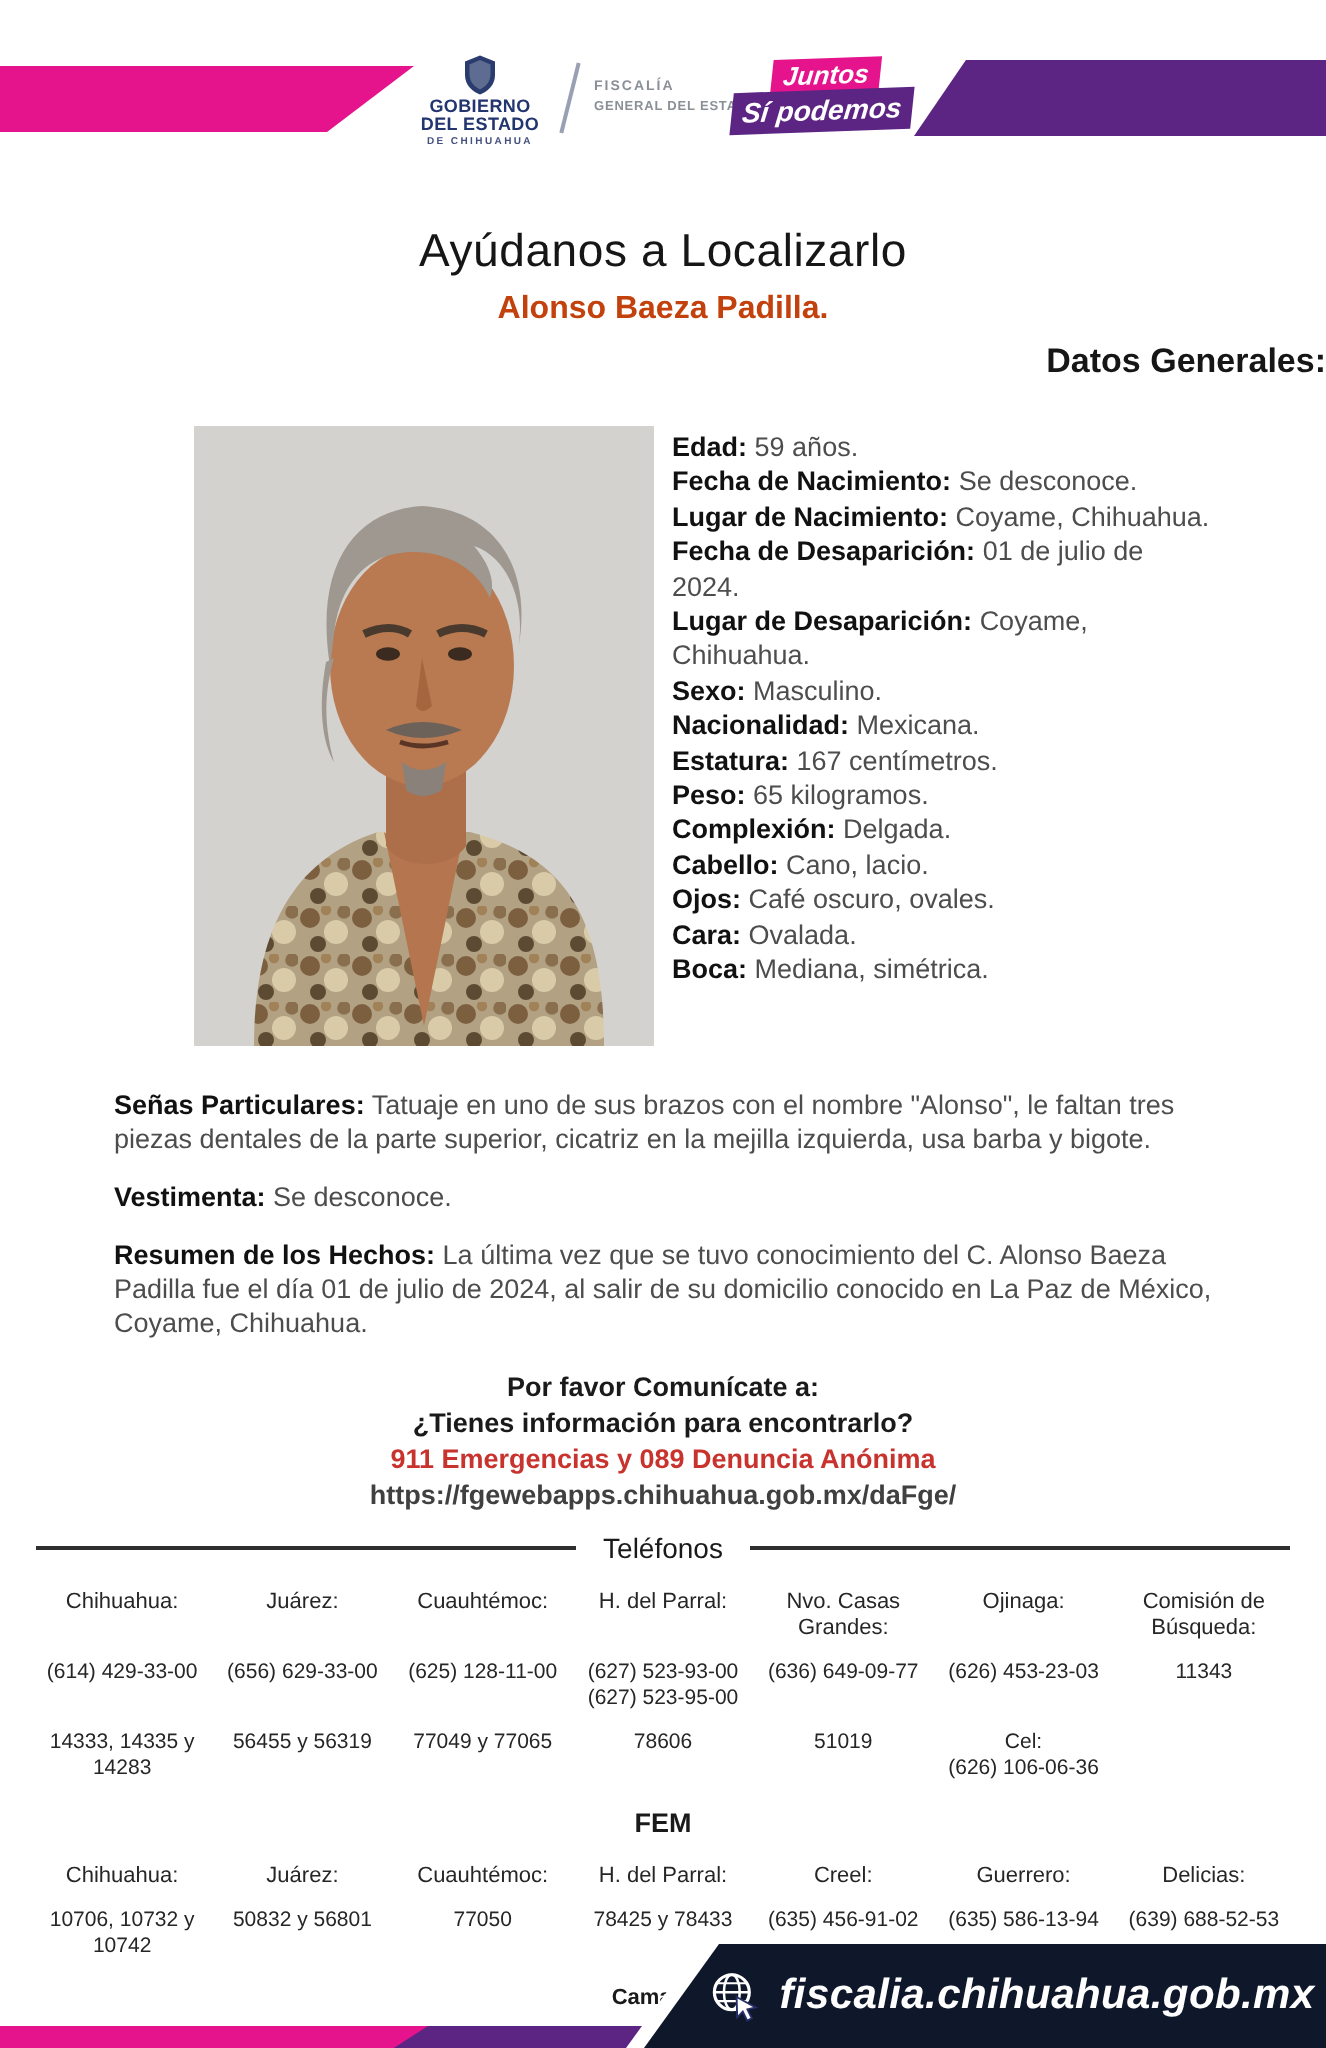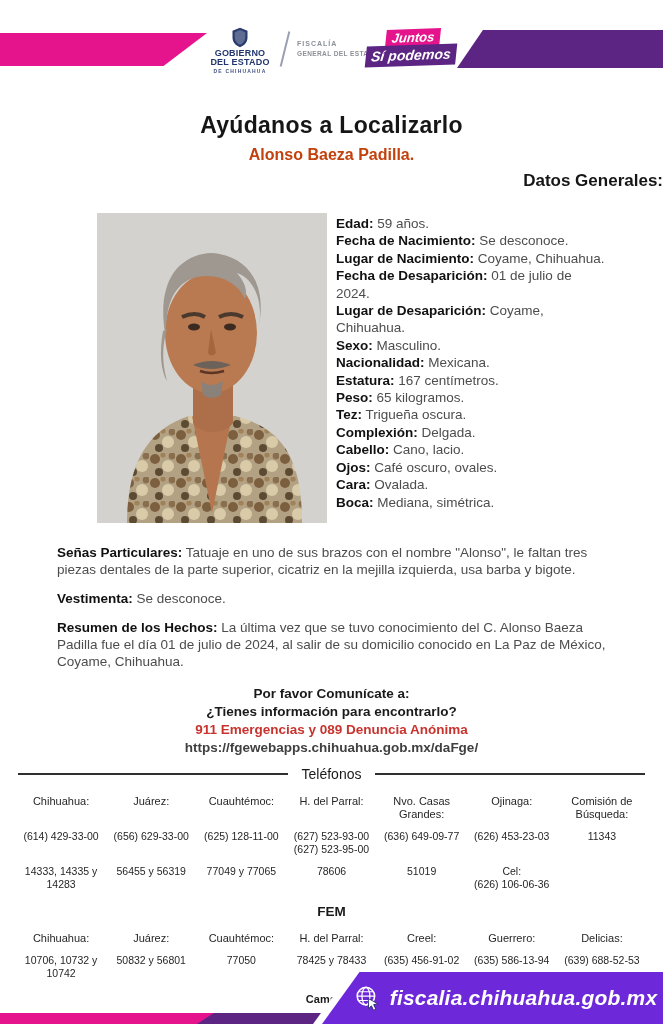--- a/index.html
+++ b/index.html
@@ -22,21 +22,21 @@
   .fis1{font-size:7px;letter-spacing:1px;}
   .fis2{font-size:6.5px;letter-spacing:.4px;margin-top:2px;}
   .juntos{position:absolute;left:386px;top:29px;width:54px;background:#e5148c;color:#fff;
     font-style:italic;font-weight:bold;font-size:13px;text-align:center;padding:1px 0 2px;
     transform:skewX(-8deg) rotate(-2deg);}
   .sipodemos{position:absolute;left:366px;top:45px;width:90px;background:#5c2483;color:#fff;
     font-style:italic;font-weight:bold;font-size:14px;text-align:center;padding:2px 0 3px;
     transform:skewX(-8deg) rotate(-2deg);}
   
   .page{padding-top:112px;}
-  .t1{text-align:center;font-size:23px;font-weight:bold;color:#161616;letter-spacing:.3px;margin:0 0 7px;}
+  .t1{text-align:center;font-size:23px;font-weight:normal;color:#161616;letter-spacing:.3px;margin:0 0 7px;}
   .t2{text-align:center;font-size:16px;font-weight:bold;color:#c2410c;margin:0 0 7px;}
   .t3{text-align:right;font-size:17px;font-weight:bold;color:#161616;margin:0;}
   
   .main{display:flex;margin:22px 55px 0 97px;gap:9px;}
   .photo{width:230px;height:310px;flex:none;background:#d6d4d0;}
   .fields{flex:1;font-size:13.5px;line-height:17.4px;color:#4d4d4d;padding-top:2px;}
   .fields b,.para b{color:#111;}
   
   .para{margin:0 57px;font-size:13.5px;line-height:17px;color:#4d4d4d;}
   .para.senas{margin-top:21px;}
@@ -56,21 +56,21 @@
   .tcell.th{font-size:11px;font-weight:normal;}
   .fem-title{text-align:center;font-size:13.5px;font-weight:bold;margin-top:13px;color:#1a1a1a;}
   .camargo{text-align:center;margin-top:13px;}
   .camargo .c1{font-size:11px;font-weight:bold;color:#1a1a1a;}
   
   .strip-purple{position:absolute;bottom:0;left:190px;right:0;height:11px;background:#5c2483;}
   .strip-pink{position:absolute;bottom:0;left:0;width:214px;height:11px;background:#e5148c;
     clip-path:polygon(0 0,100% 0,92% 100%,0 100%);}
   .navy-gap{position:absolute;bottom:0;right:0;width:350px;height:53px;background:#ffffff;
     clip-path:polygon(11% 0,100% 0,100% 100%,0 100%);}
-  .navy{position:absolute;bottom:0;right:0;width:341px;height:52px;background:#6d28d9;
+  .navy{position:absolute;bottom:0;right:0;width:341px;height:52px;background:#0f172a;
     clip-path:polygon(11% 0,100% 0,100% 100%,0 100%);
     display:flex;align-items:center;justify-content:center;gap:9px;padding-left:26px;box-sizing:border-box;}
   .navy .url{color:#fff;font-size:21px;font-weight:bold;font-style:italic;letter-spacing:.2px;}
 </style>
 </head>
 <body>
 
 <div class="header">
   <div class="pink-slash"></div>
   <div class="purple-slash"></div>
@@ -146,21 +146,20 @@
     <div class="fields">
       <div><b>Edad:</b> <span>59 años.</span></div>
       <div><b>Fecha de Nacimiento:</b> <span>Se desconoce.</span></div>
       <div><b>Lugar de Nacimiento:</b> <span>Coyame, Chihuahua.</span></div>
       <div><b>Fecha de Desaparición:</b> <span>01 de julio de 2024.</span></div>
       <div><b>Lugar de Desaparición:</b> <span>Coyame, Chihuahua.</span></div>
       <div><b>Sexo:</b> <span>Masculino.</span></div>
       <div><b>Nacionalidad:</b> <span>Mexicana.</span></div>
       <div><b>Estatura:</b> <span>167 centímetros.</span></div>
       <div><b>Peso:</b> <span>65 kilogramos.</span></div>
-      <div><b>Tez:</b> <span>Trigueña oscura.</span></div>
       <div><b>Complexión:</b> <span>Delgada.</span></div>
       <div><b>Cabello:</b> <span>Cano, lacio.</span></div>
       <div><b>Ojos:</b> <span>Café oscuro, ovales.</span></div>
       <div><b>Cara:</b> <span>Ovalada.</span></div>
       <div><b>Boca:</b> <span>Mediana, simétrica.</span></div>
     </div>
   </div>
 
   <div class="para senas"><b>Señas Particulares:</b><span> Tatuaje en uno de sus brazos con el nombre "Alonso", le faltan tres piezas dentales de la parte superior, cicatriz en la mejilla izquierda, usa barba y bigote.</span></div>
   <div class="para vest"><b>Vestimenta:</b><span> Se desconoce.</span></div>

